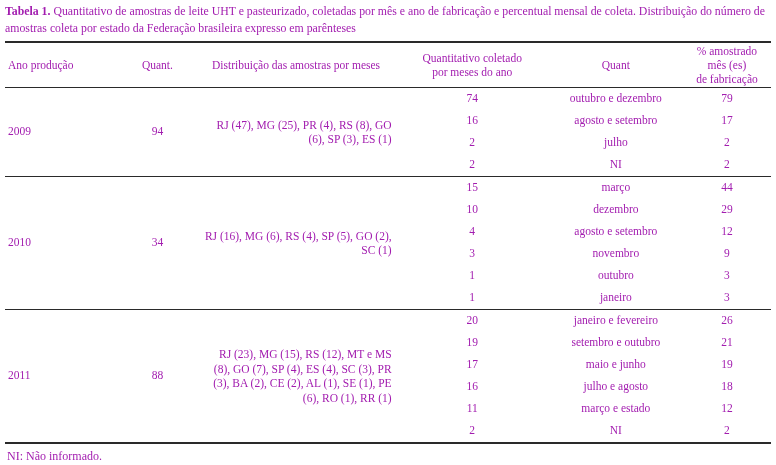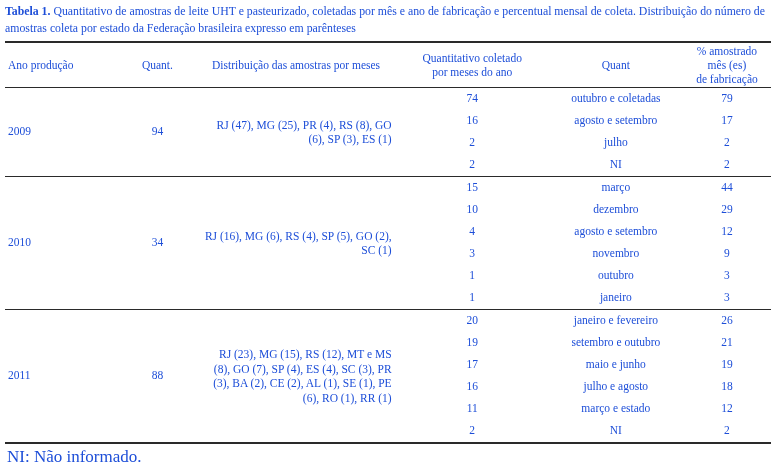--- a/index.html
+++ b/index.html
@@ -7,21 +7,21 @@
     padding: 0;
     background: #ffffff;
   }
   .page {
     width: 776px;
     height: 465px;
     box-sizing: border-box;
     padding: 3px 5px 0 5px;
     background: #ffffff;
     font-family: "Liberation Serif", "DejaVu Serif", serif;
-    color: #1d4ed8;
+    color: #a21caf;
     overflow: hidden;
   }
   .caption {
     margin: 0 0 5px 0;
     font-size: 11.8px;
     line-height: 16.5px;
     text-align: left;
   }
   .caption .cap-label {
     font-weight: bold;
@@ -74,21 +74,21 @@
   td.dist-cell {
     line-height: 14.5px;
     text-align: right;
   }
   .prewrap {
     white-space: pre-line;
   }
   .footnote {
     margin: 6px 0 0 0;
     padding-left: 2px;
-    font-size: 17px;
+    font-size: 12px;
     line-height: 13px;
   }
 </style>
 </head>
 <body>
 
 <div class="page">
 
   <p class="caption"><span class="cap-label">Tabela 1.</span><span> Quantitativo de amostras de leite UHT e pasteurizado, coletadas por mês e ano de fabricação e percentual mensal de coleta. Distribuição do número de amostras coleta por estado da Federação brasileira expresso em parênteses</span></p>
 
@@ -113,21 +113,21 @@
 de fabricação</th>
       </tr>
     </thead>
 
     <tbody class="year-group">
       <tr>
         <td class="year-cell" rowspan="4">2009</td>
         <td rowspan="4">94</td>
         <td class="dist-cell" rowspan="4">RJ (47), MG (25), PR (4), RS (8), GO (6), SP (3), ES (1)</td>
         <td>74</td>
-        <td>outubro e coletadas</td>
+        <td>outubro e dezembro</td>
         <td>79</td>
       </tr>
       <tr>
         <td>16</td>
         <td>agosto e setembro</td>
         <td>17</td>
       </tr>
       <tr>
         <td>2</td>
         <td>julho</td>

